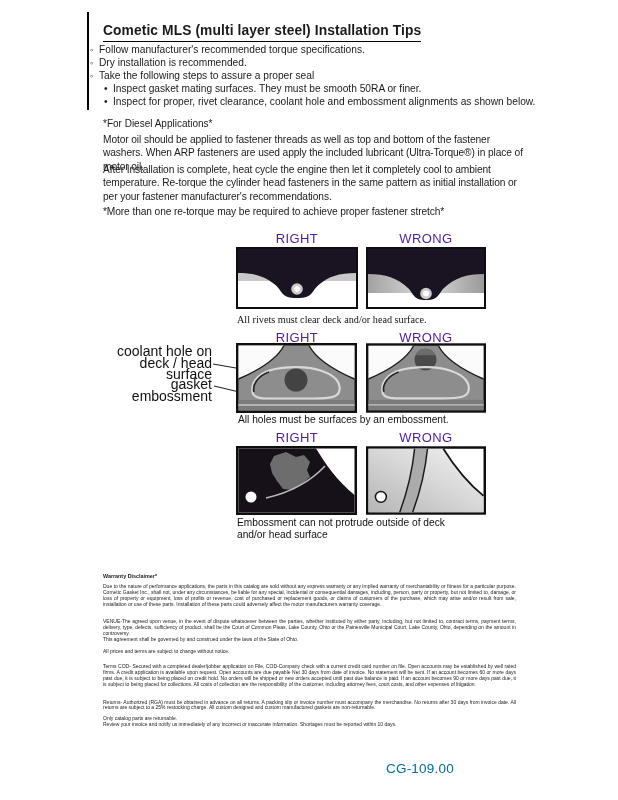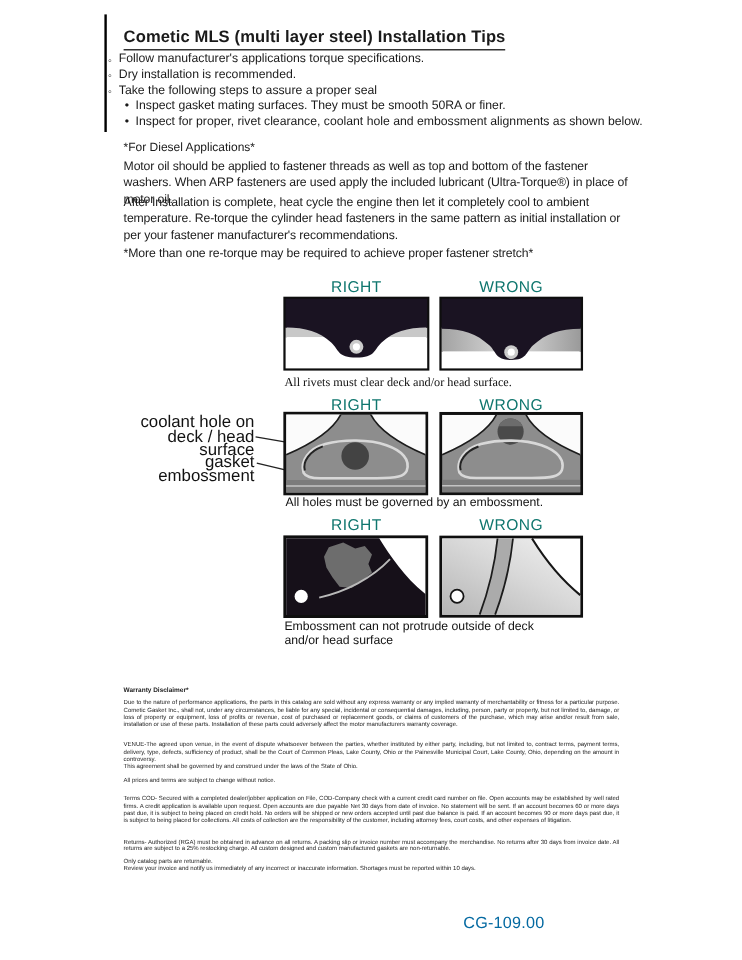--- a/index.html
+++ b/index.html
@@ -9,21 +9,21 @@
   .vline{left:87px;top:12px;width:2px;height:98px;background:#000;}
   .title{left:103px;top:23px;font-size:13.8px;font-weight:bold;letter-spacing:.1px;
          border-bottom:1.6px solid #000;padding-bottom:2.5px;}
   .bullets{left:90px;top:44px;font-size:10.2px;line-height:12.9px;}
   .row{display:flex;}
   .mk{width:9px;flex:0 0 9px;}
   .mk.o{font-size:9px;}
   .sub{margin-left:14px;}
   .dhead{left:103px;top:118px;font-size:10px;font-weight:normal;}
   .para{left:103px;width:428px;font-size:10.2px;line-height:13.3px;letter-spacing:-.1px;}
-  .dlabel{font-size:13px;color:#0f766e;text-align:center;letter-spacing:.4px;}
+  .dlabel{font-size:13px;color:#4c1d95;text-align:center;letter-spacing:.4px;}
   .cap{font-size:10.2px;color:#111;line-height:11.7px;}
   .ann{font-size:14px;line-height:11.6px;text-align:right;width:114px;left:98px;color:#111;}
   .panel{display:block;}
   .warr{left:103px;top:574px;width:413px;font-size:5px;line-height:5.8px;
         text-align:justify;color:#222;}
   .warr .wh{font-size:5.4px;font-weight:bold;text-align:left;margin-bottom:4.5px;}
   .warr .wp{margin-bottom:5.5px;}
   .warr .tight{margin-bottom:0;}
   .footer{left:386px;top:761px;font-size:13.5px;color:#0369a1;letter-spacing:.2px;text-align:center;}
 </style>
@@ -32,21 +32,21 @@
 
 <div class="page">
 
   <div class="abs vline"></div>
 
   <div class="abs title">Cometic MLS (multi layer steel) Installation Tips</div>
 
   <div class="abs bullets">
     <div class="row">
       <span class="mk o">◦</span>
-      <span>Follow manufacturer's applications torque specifications.</span>
+      <span>Follow manufacturer's recommended torque specifications.</span>
     </div>
     <div class="row">
       <span class="mk o">◦</span>
       <span>Dry installation is recommended.</span>
     </div>
     <div class="row">
       <span class="mk o">◦</span>
       <span>Take the following steps to assure a proper seal</span>
     </div>
     <div class="row sub">
@@ -128,21 +128,21 @@
     <circle cx="60" cy="16.5" r="11" fill="#4a4a4a"></circle>
     <path d="M50,12 A11,11 0 0 1 70,12 Z" fill="#6c6c6c"></path>
     <path d="M2.5,2.5 L48,2.5 C42,14 28,25 2.5,36 Z" fill="#fbfbfb"></path>
     <path d="M48,2.5 C42,14 28,25 2.5,36" stroke="#1c1c1c" stroke-width="1.4" fill="none"></path>
     <path d="M118.5,2.5 L73,2.5 C79,14 93,25 118.5,36 Z" fill="#fbfbfb"></path>
     <path d="M73,2.5 C79,14 93,25 118.5,36" stroke="#1c1c1c" stroke-width="1.4" fill="none"></path>
     <path d="M17,51 C14,41 21,31 35,27 C50,23 72,23 86,28 C99,32.5 106,40 103,49 C101,54 95,55.5 78,55.5 L31,55.5 C23,55.5 19,54.5 17,51 Z" stroke="#d8d8d8" stroke-width="2.2" fill="none"></path>
     <path d="M18,49 C16,41.5 22,33 33,29" stroke="#242424" stroke-width="1.7" fill="none"></path>
   </svg>
 
-  <div class="abs cap" style="left:238px;top:414px;">All holes must be governed by an embossment.</div>
+  <div class="abs cap" style="left:238px;top:414px;">All holes must be surfaces by an embossment.</div>
 
   <div class="abs dlabel" style="left:236px;top:430px;width:122px;">RIGHT</div>
   <div class="abs dlabel" style="left:366px;top:430px;width:120px;">WRONG</div>
 
   <svg class="abs panel" style="left:236px;top:446px;" width="121" height="69" viewBox="0 0 121 69">
     <rect x="1.25" y="1.25" width="118.5" height="66.5" fill="#ffffff" stroke="#0e0e0e" stroke-width="2.5"></rect>
     <path d="M2.5,2.5 H80 C89,17 101,35 118.5,49 L118.5,66.5 H2.5 Z" fill="#161019"></path>
     <path d="M38,10 L50,6 L60,11 L68,9 L74,16 L71,24 L74,31 L66,38 L57,44 L47,43 L41,35 L36,27 L34,18 Z" fill="#6d6d6d"></path>
     <path d="M30,52 C52,47 74,36 89,20" stroke="#b9b9b9" stroke-width="1.6" fill="none"></path>
     <circle cx="15" cy="51" r="5.5" fill="#ffffff"></circle>

